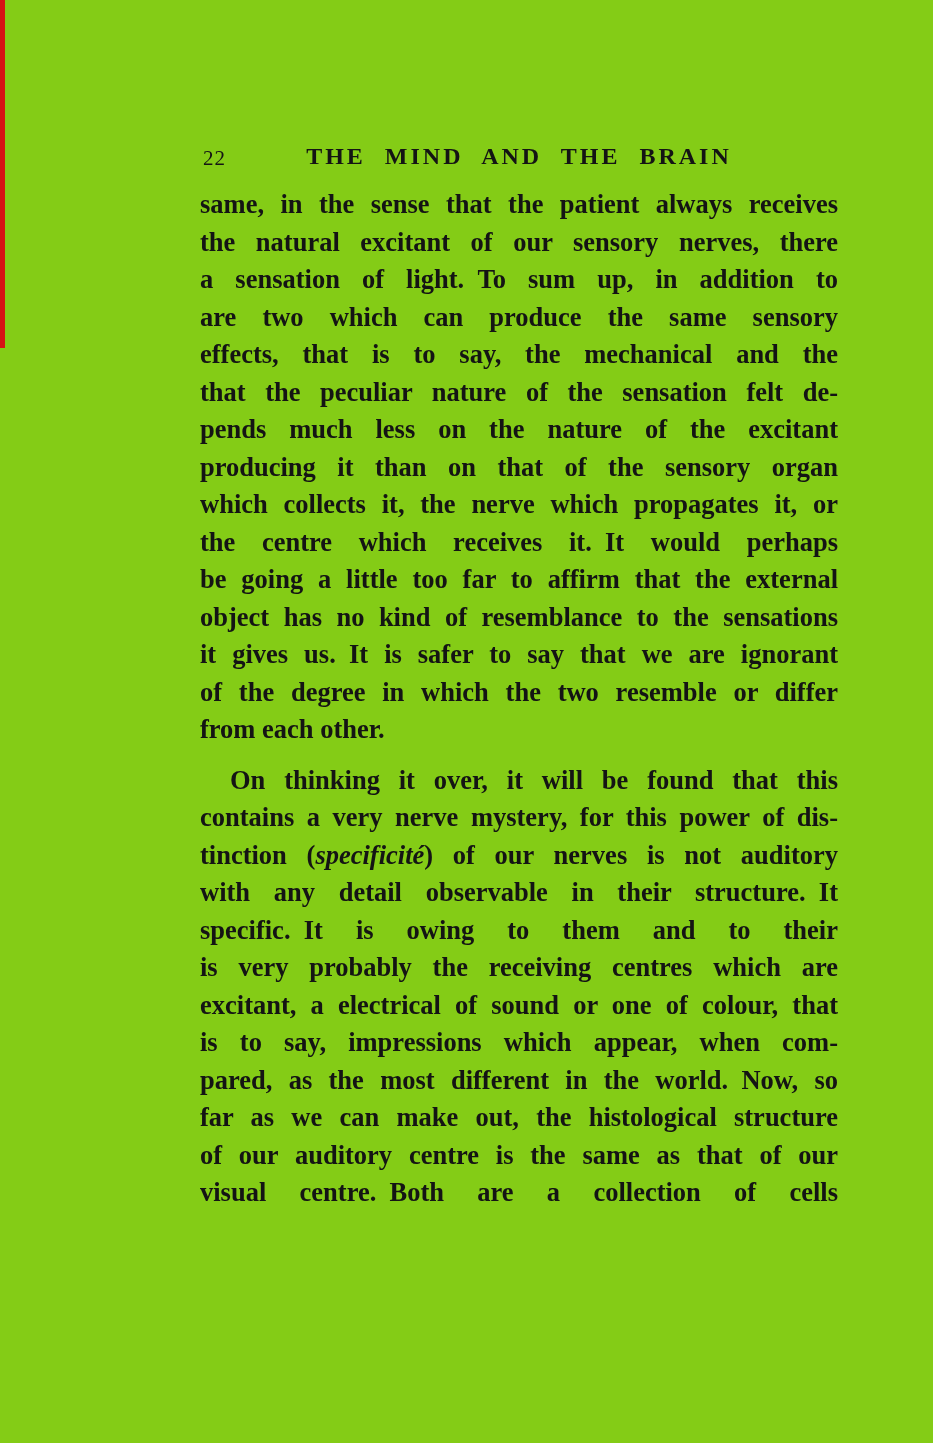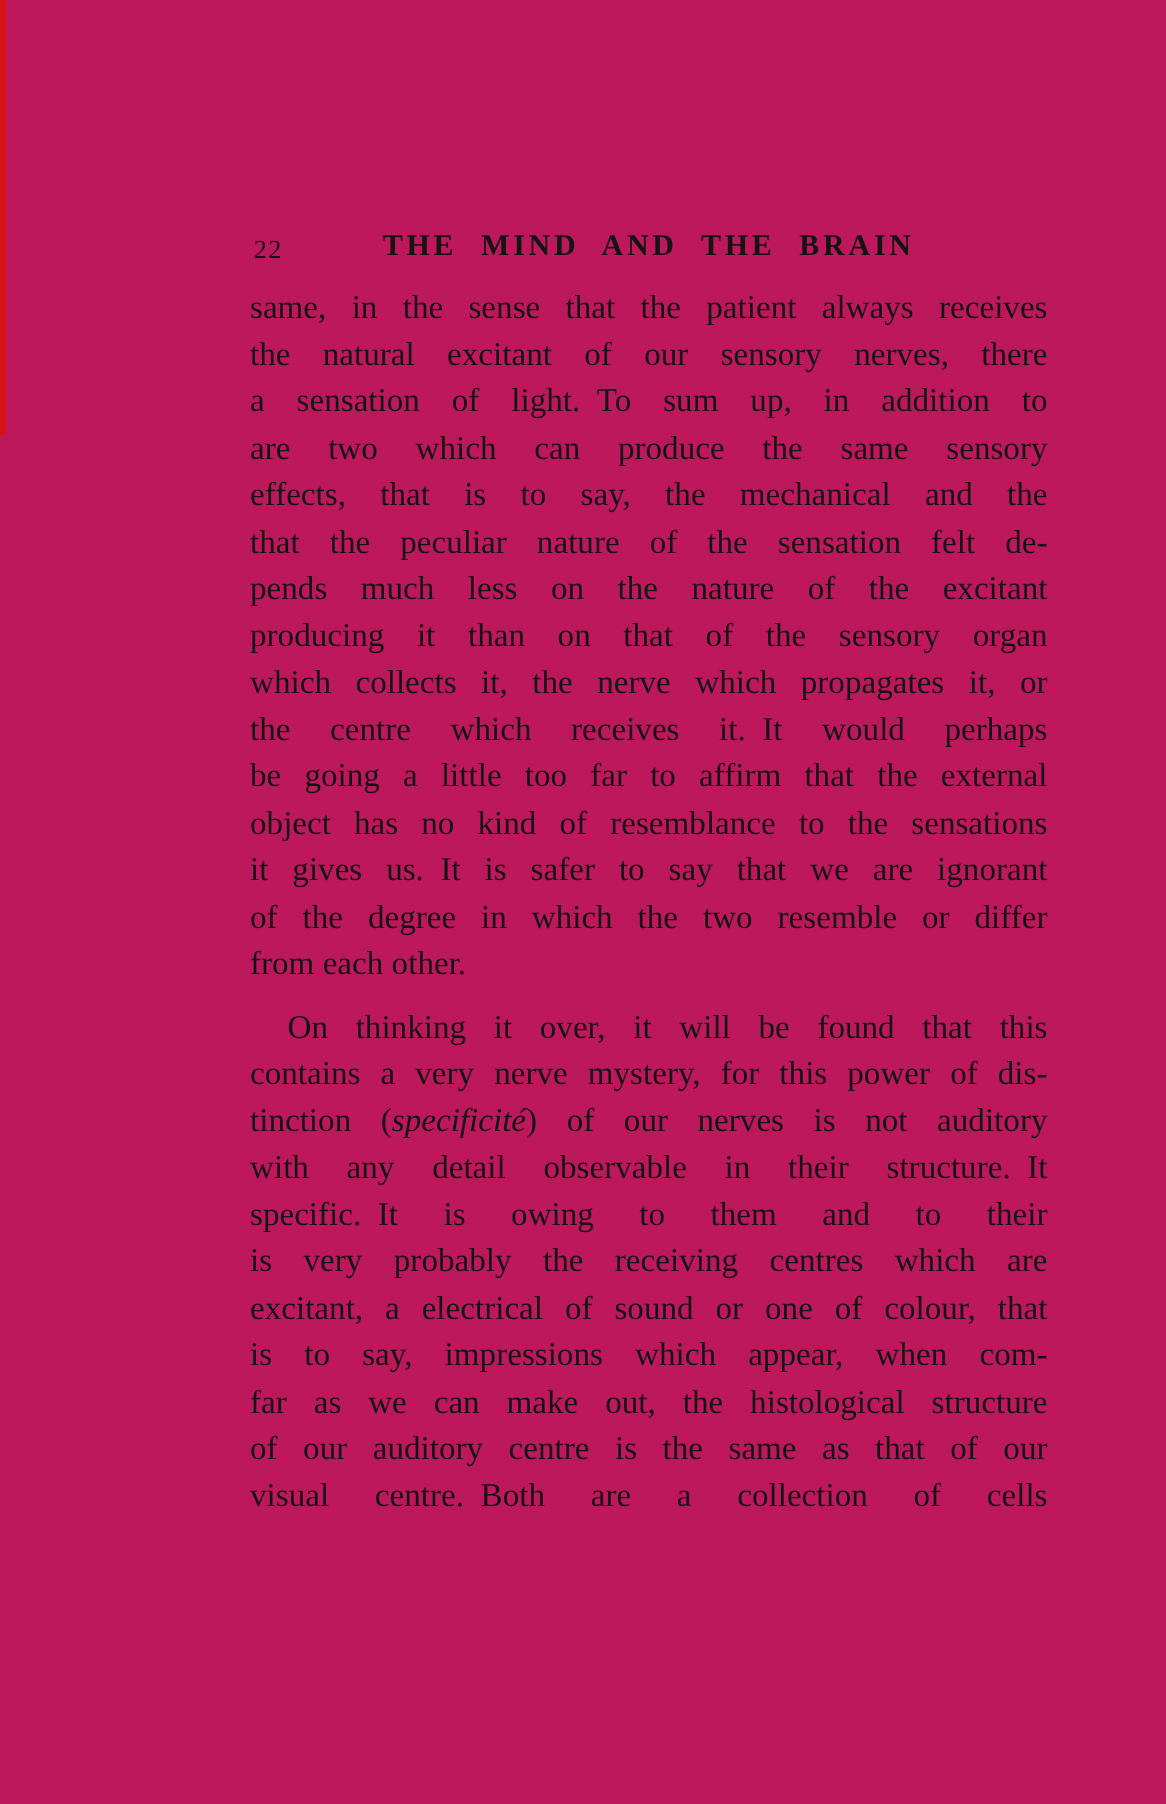--- a/index.html
+++ b/index.html
@@ -41,47 +41,47 @@
     font-size: 21px;
     letter-spacing: 1px;
   }
   .running-title {
     text-align: center;
     font-size: 24px;
     font-weight: bold;
     letter-spacing: 3px;
     word-spacing: 10px;
     white-space: nowrap;
-    margin-top: 41px;
   }
   .body-text {
     margin-top: 12px;
     font-size: 26.5px;
     line-height: 37.5px;
   }
   .line {
     text-align: justify;
     text-justify: inter-word;
     height: 37.5px;
     white-space: normal;
+    font-weight: bold;
   }
   .line.just {
     text-align-last: justify;
   }
   .line.ind {
     text-indent: 30px;
     margin-top: 13px;
   }
   .line span { font-style: normal; }
   .line span.it { font-style: italic; }
 </style>
 </head>
 <body>
 
-<div class="page" style="background: #be185d; color: rgb(20, 20, 20);">
+<div class="page" style="background: #84cc16; color: rgb(20, 20, 20);">
   <div class="scan-artifact" style="background: rgb(214, 20, 20);"></div>
   <div class="text-block">
     <div class="page-header">
       <span class="page-number">22</span>
       <div class="running-title">THE MIND AND THE BRAIN</div>
     </div>
     <div class="body-text">
         <div class="line just"><span class="">same, in the sense that the patient always receives</span></div>
         <div class="line just"><span class="">the natural excitant of our sensory nerves, there</span></div>
         <div class="line just"><span class="">a sensation of light. To sum up, in addition to</span></div>
@@ -98,18 +98,19 @@
         <div class="line just"><span class="">of the degree in which the two resemble or differ</span></div>
         <div class="line"><span class="">from each other.</span></div>
         <div class="line just ind"><span class="">On thinking it over, it will be found that this</span></div>
         <div class="line just"><span class="">contains a very nerve mystery, for this power of dis-</span></div>
         <div class="line just"><span class="">tinction (</span><span class="it">specificité</span><span class="">) of our nerves is not auditory</span></div>
         <div class="line just"><span class="">with any detail observable in their structure. It</span></div>
         <div class="line just"><span class="">specific. It is owing to them and to their</span></div>
         <div class="line just"><span class="">is very probably the receiving centres which are</span></div>
         <div class="line just"><span class="">excitant, a electrical of sound or one of colour, that</span></div>
         <div class="line just"><span class="">is to say, impressions which appear, when com-</span></div>
+        <div class="line just"><span class="">pared, as the most different in the world. Now, so</span></div>
         <div class="line just"><span class="">far as we can make out, the histological structure</span></div>
         <div class="line just"><span class="">of our auditory centre is the same as that of our</span></div>
         <div class="line just"><span class="">visual centre. Both are a collection of cells</span></div>
       </div>
   </div>
 </div>
 
 </body></html>

